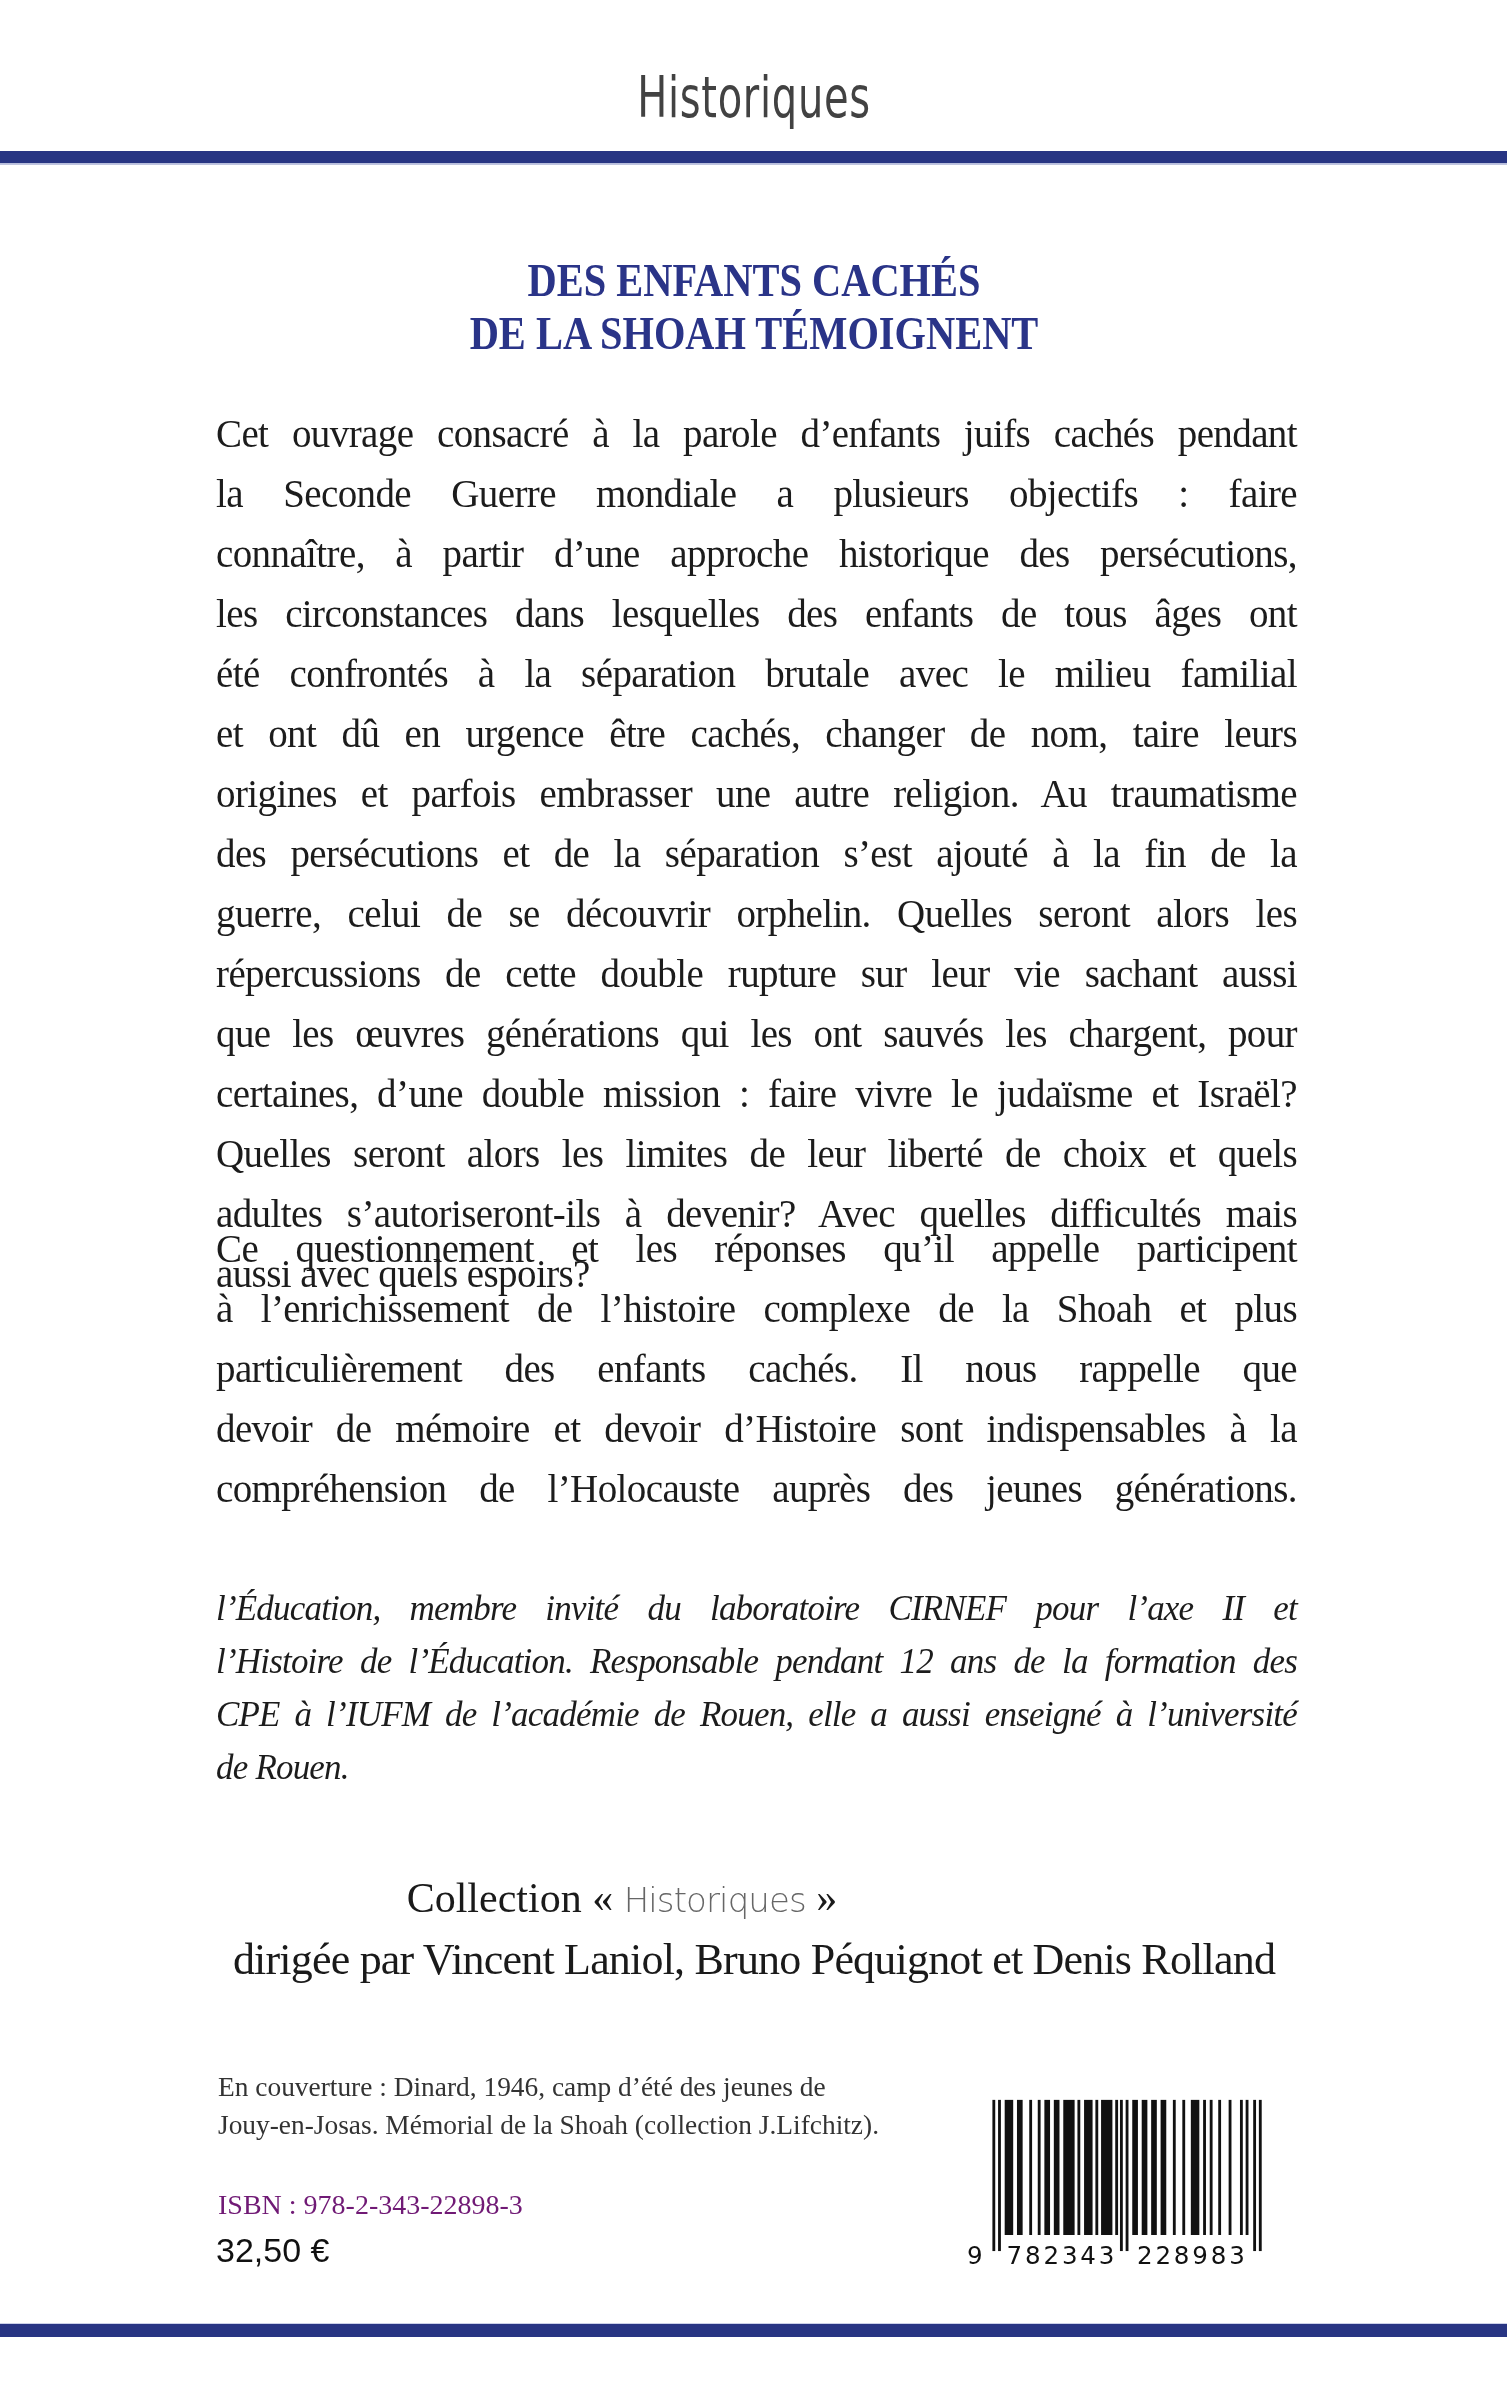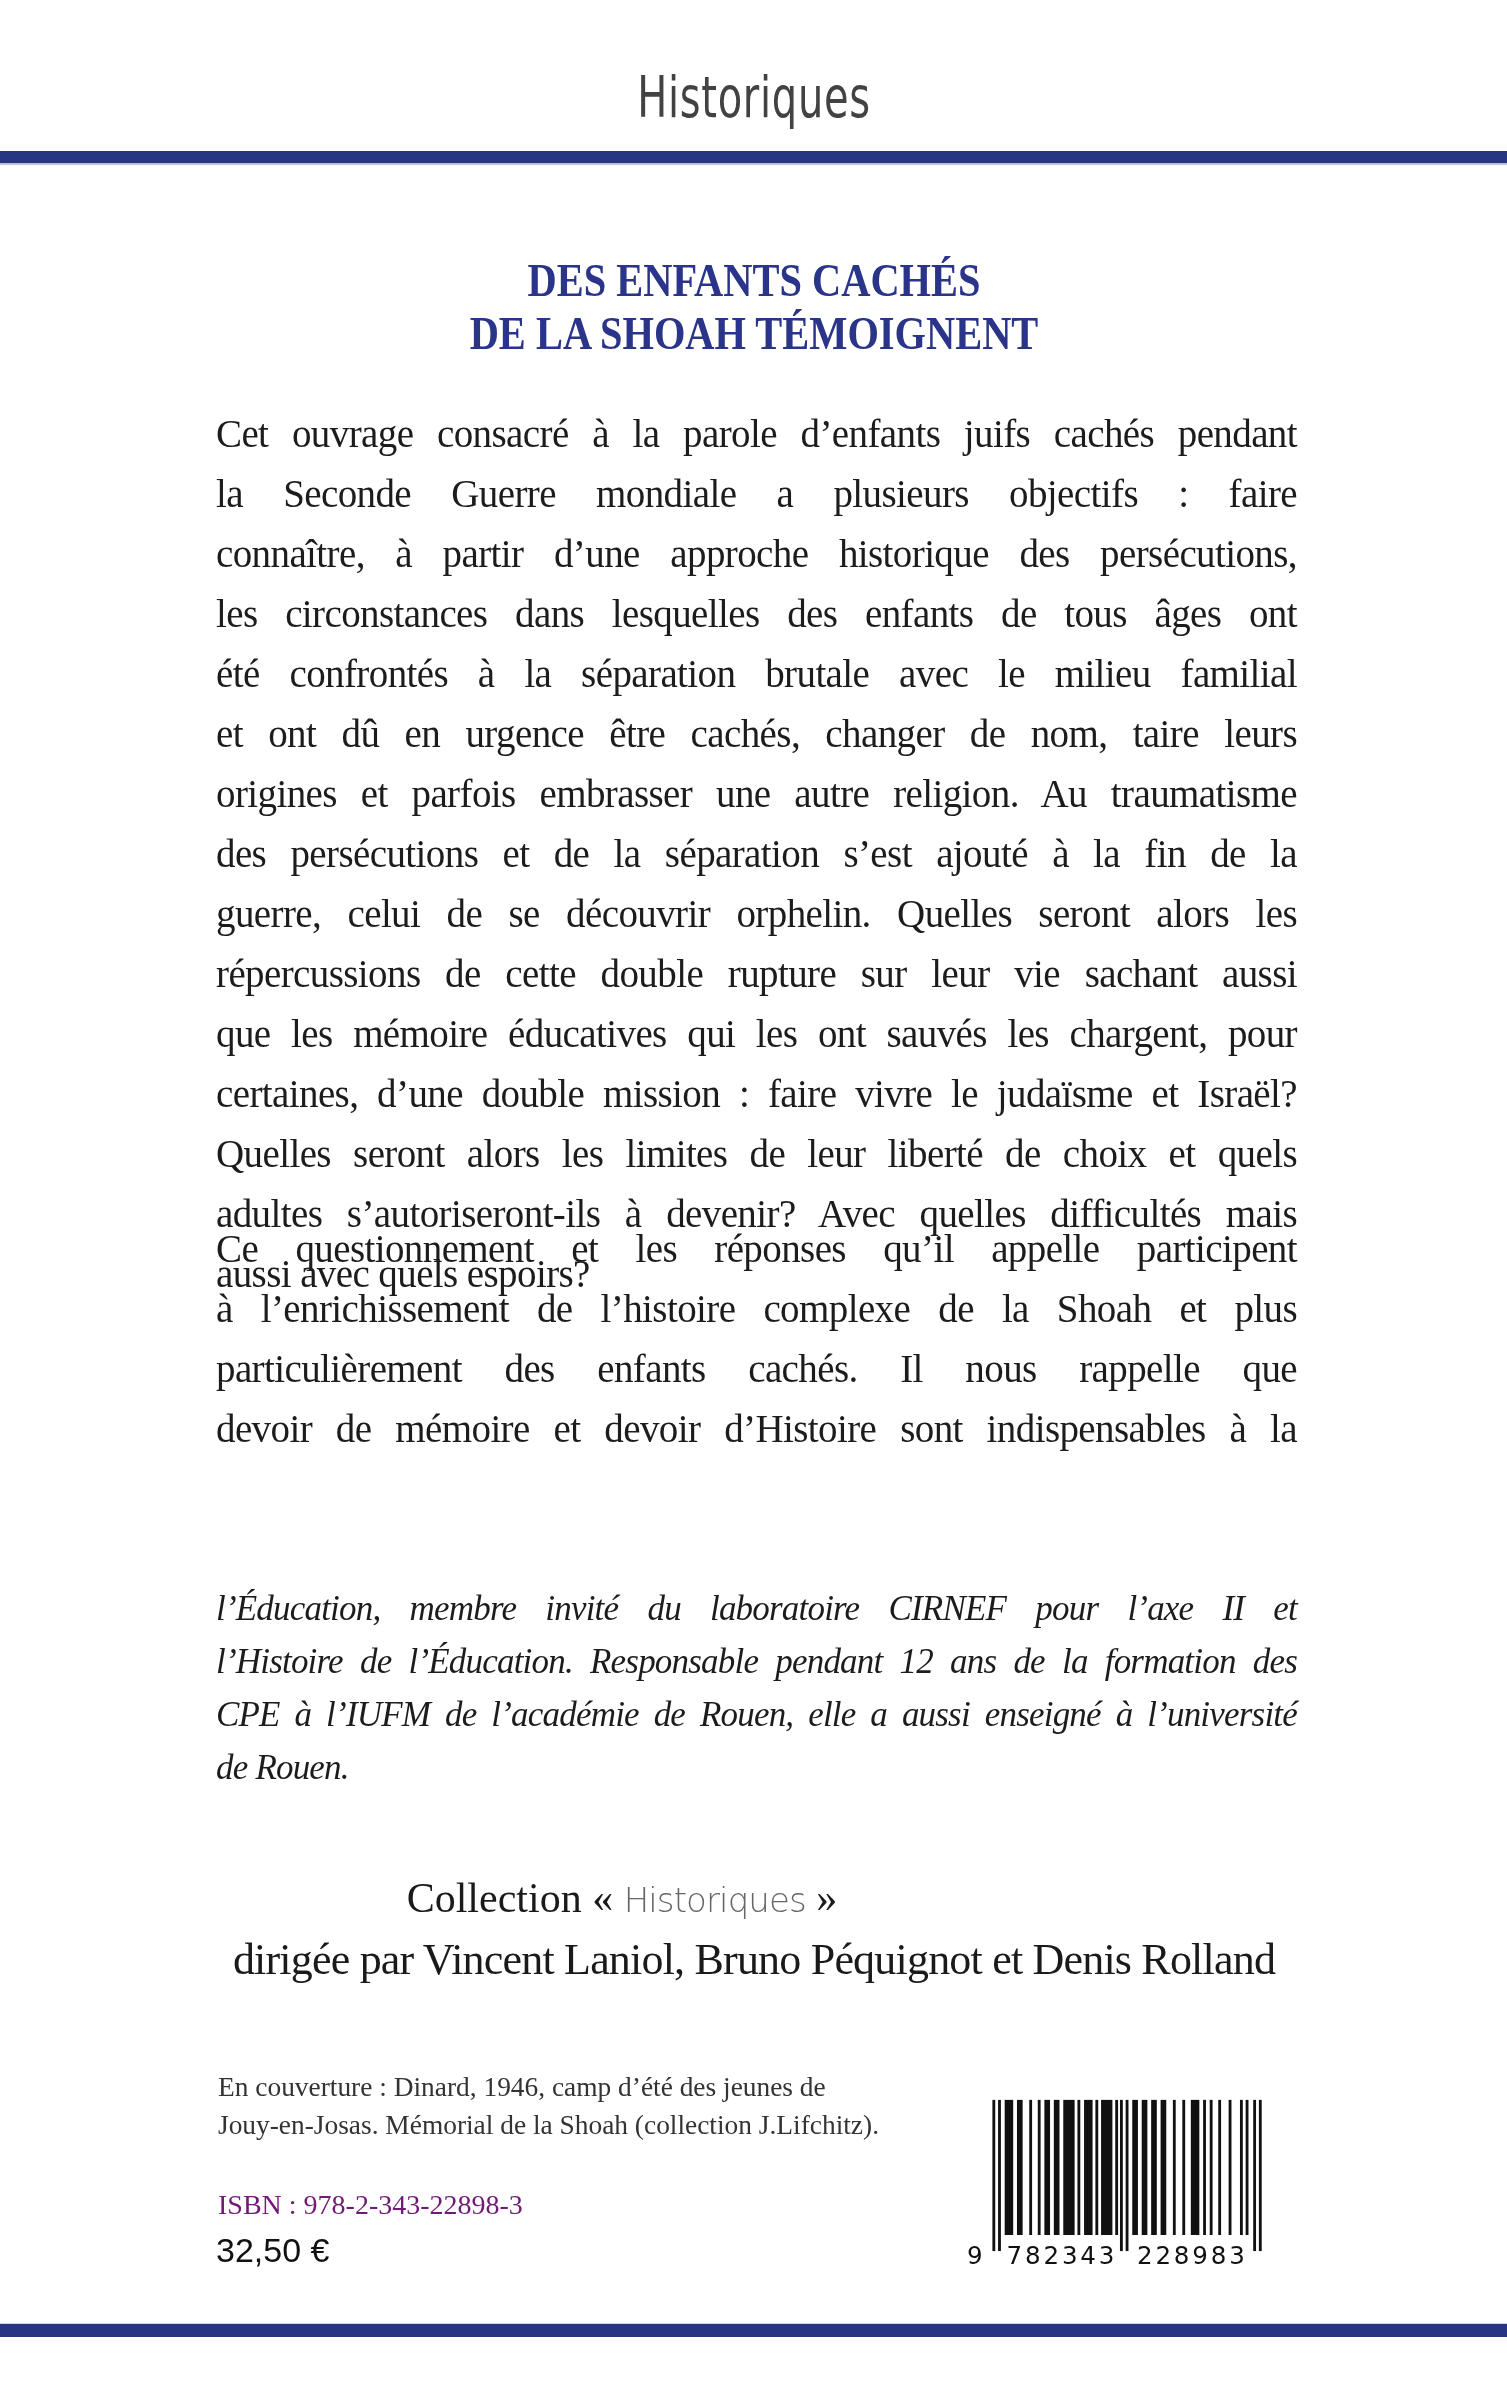--- a/index.html
+++ b/index.html
@@ -82,32 +82,33 @@
   <span class="line">Cet ouvrage consacré à la parole d’enfants juifs cachés pendant</span>
   <span class="line">la Seconde Guerre mondiale a plusieurs objectifs : faire</span>
   <span class="line">connaître, à partir d’une approche historique des persécutions,</span>
   <span class="line">les circonstances dans lesquelles des enfants de tous âges ont</span>
   <span class="line">été confrontés à la séparation brutale avec le milieu familial</span>
   <span class="line">et ont dû en urgence être cachés, changer de nom, taire leurs</span>
   <span class="line">origines et parfois embrasser une autre religion. Au traumatisme</span>
   <span class="line">des persécutions et de la séparation s’est ajouté à la fin de la</span>
   <span class="line">guerre, celui de se découvrir orphelin. Quelles seront alors les</span>
   <span class="line">répercussions de cette double rupture sur leur vie sachant aussi</span>
-  <span class="line">que les mémoire éducatives qui les ont sauvés les chargent, pour</span>
+  <span class="line">que les œuvres générations qui les ont sauvés les chargent, pour</span>
   <span class="line">certaines, d’une double mission : faire vivre le judaïsme et Israël?</span>
   <span class="line">Quelles seront alors les limites de leur liberté de choix et quels</span>
   <span class="line">adultes s’autoriseront-ils à devenir? Avec quelles difficultés mais</span>
   <span class="line last">aussi avec quels espoirs?</span>
 </div>
 
 <div class="abs body-text p2">
   <span class="line">Ce questionnement et les réponses qu’il appelle participent</span>
   <span class="line">à l’enrichissement de l’histoire complexe de la Shoah et plus</span>
   <span class="line">particulièrement des enfants cachés. Il nous rappelle que</span>
   <span class="line">devoir de mémoire et devoir d’Histoire sont indispensables à la</span>
+  <span class="line">compréhension de l’Holocauste auprès des jeunes générations.</span>
 </div>
 
 <div class="abs bio">
   <span class="line">l’Éducation, membre invité du laboratoire CIRNEF pour l’axe II et</span>
   <span class="line">l’Histoire de l’Éducation. Responsable pendant 12 ans de la formation des</span>
   <span class="line">CPE à l’IUFM de l’académie de Rouen, elle a aussi enseigné à l’université</span>
   <span class="line last">de Rouen.</span>
 </div>
 
 <div class="abs collection">

